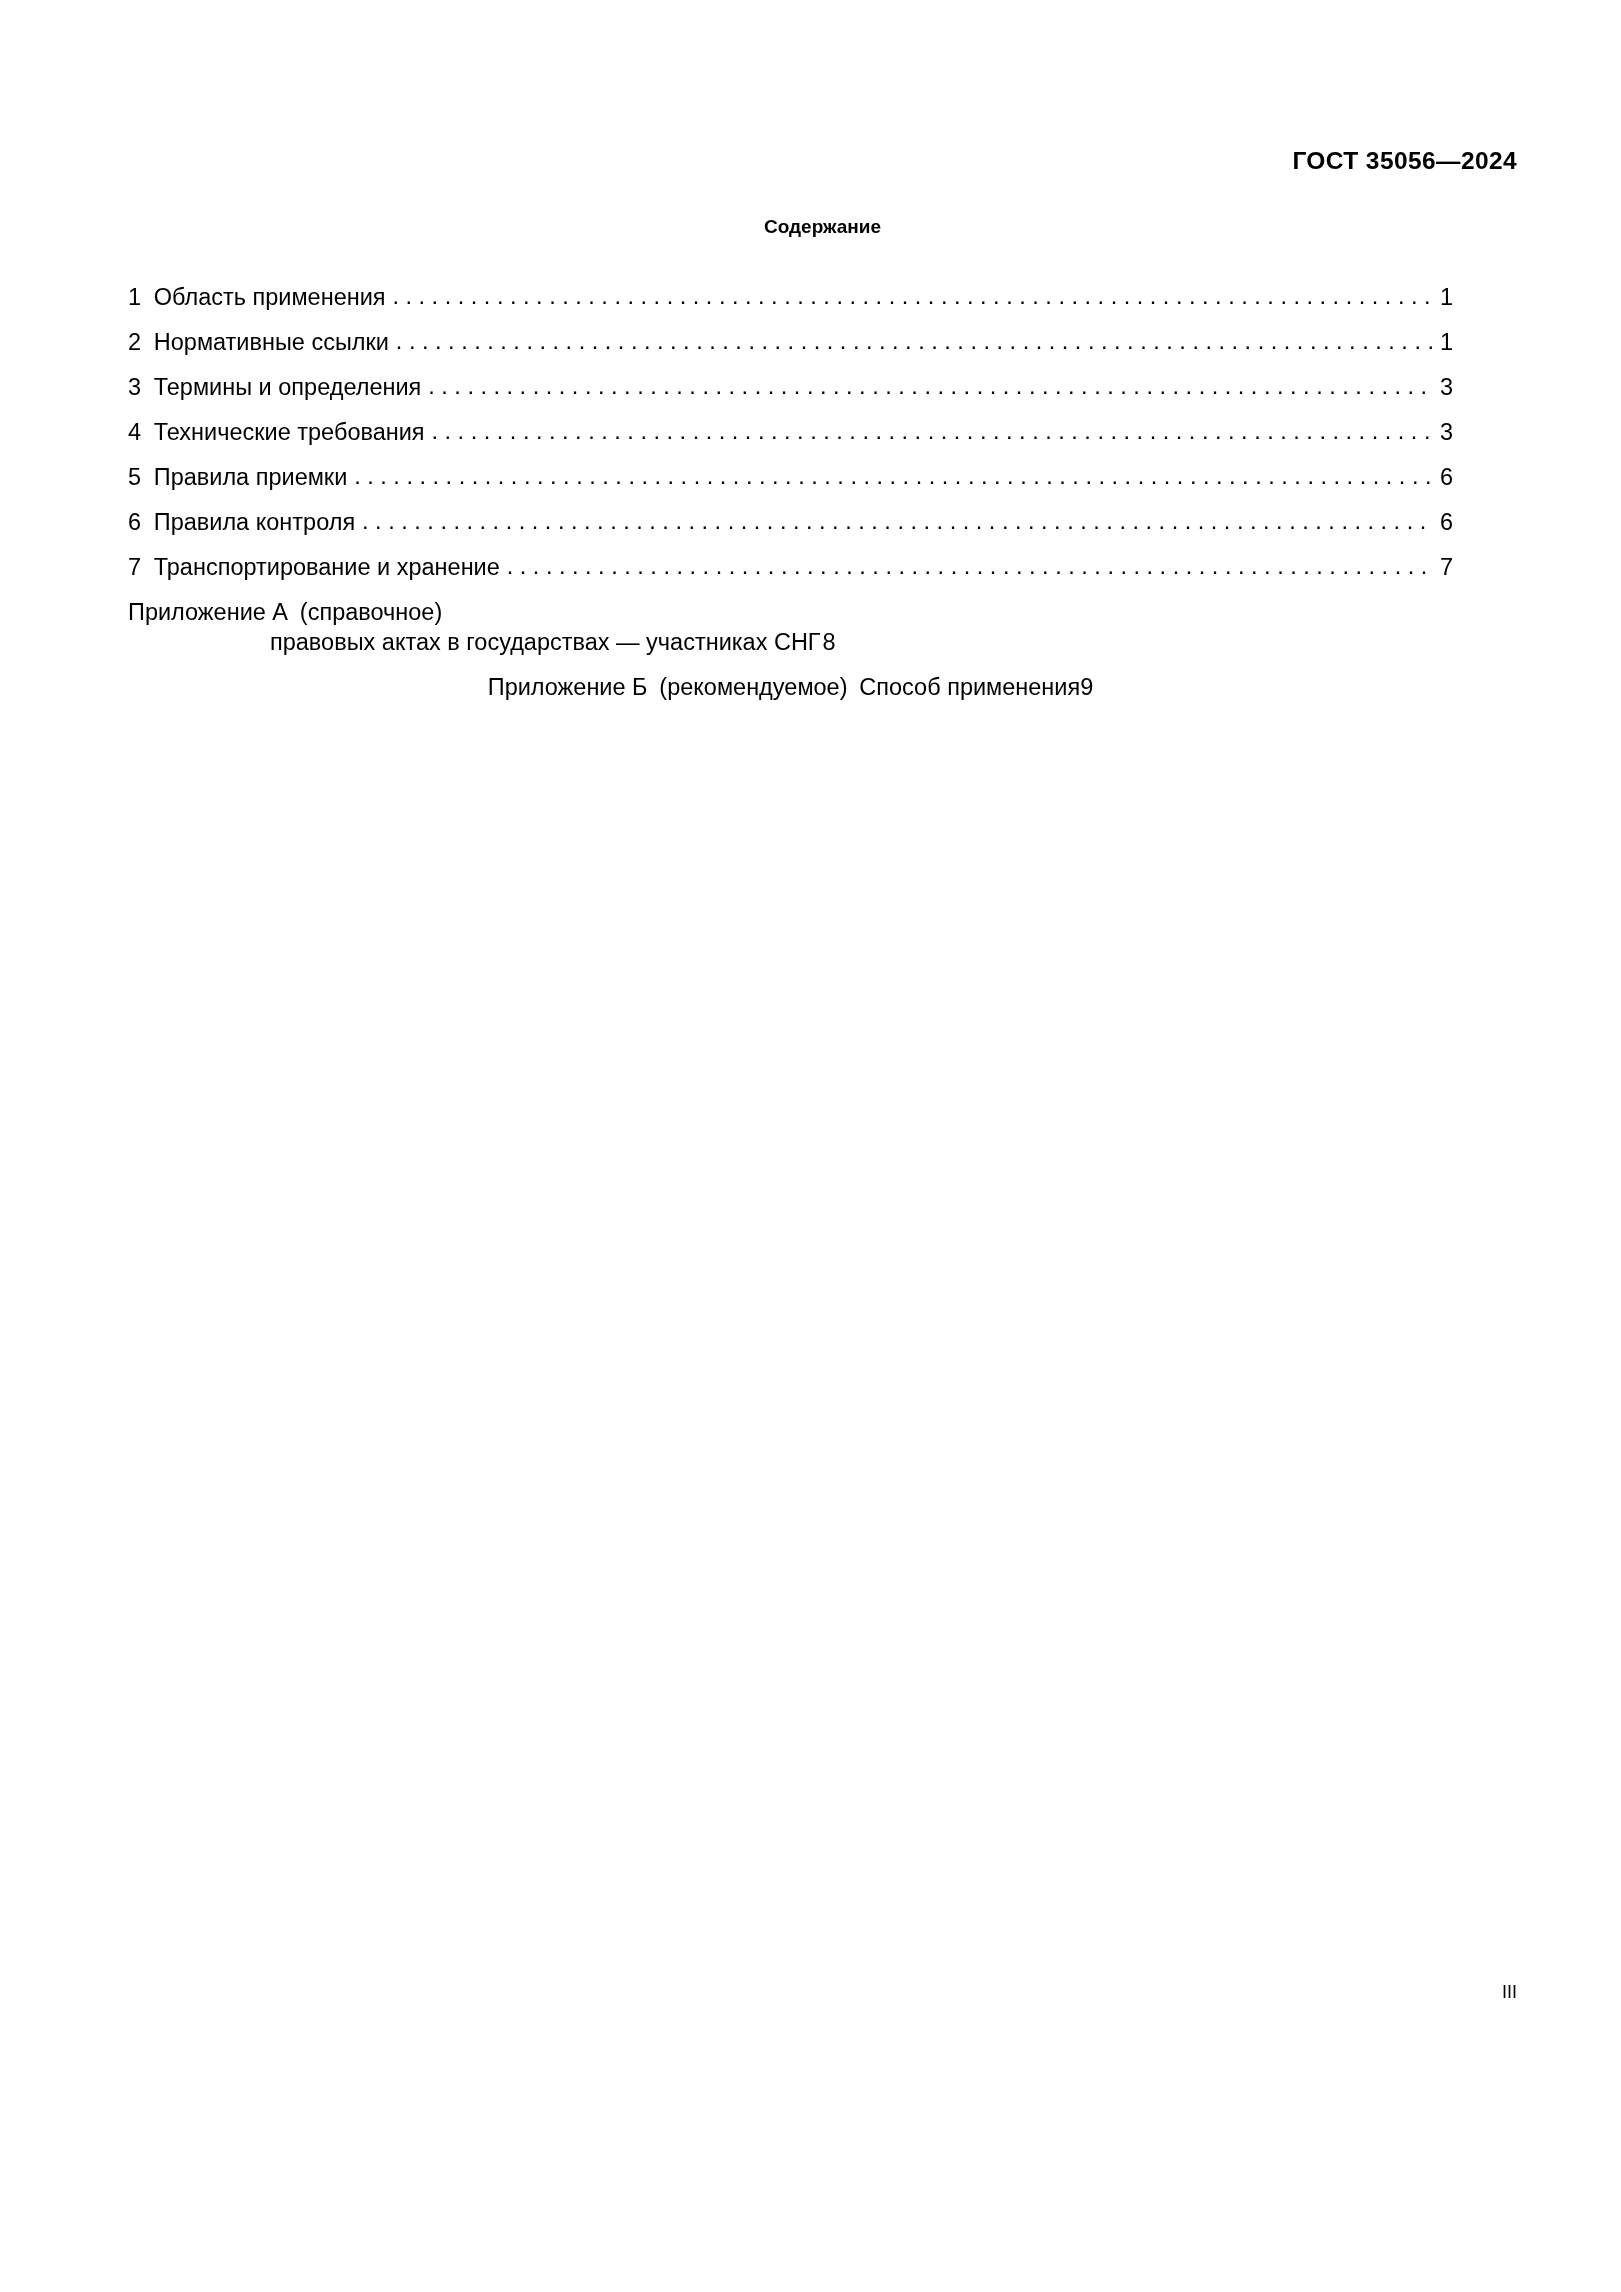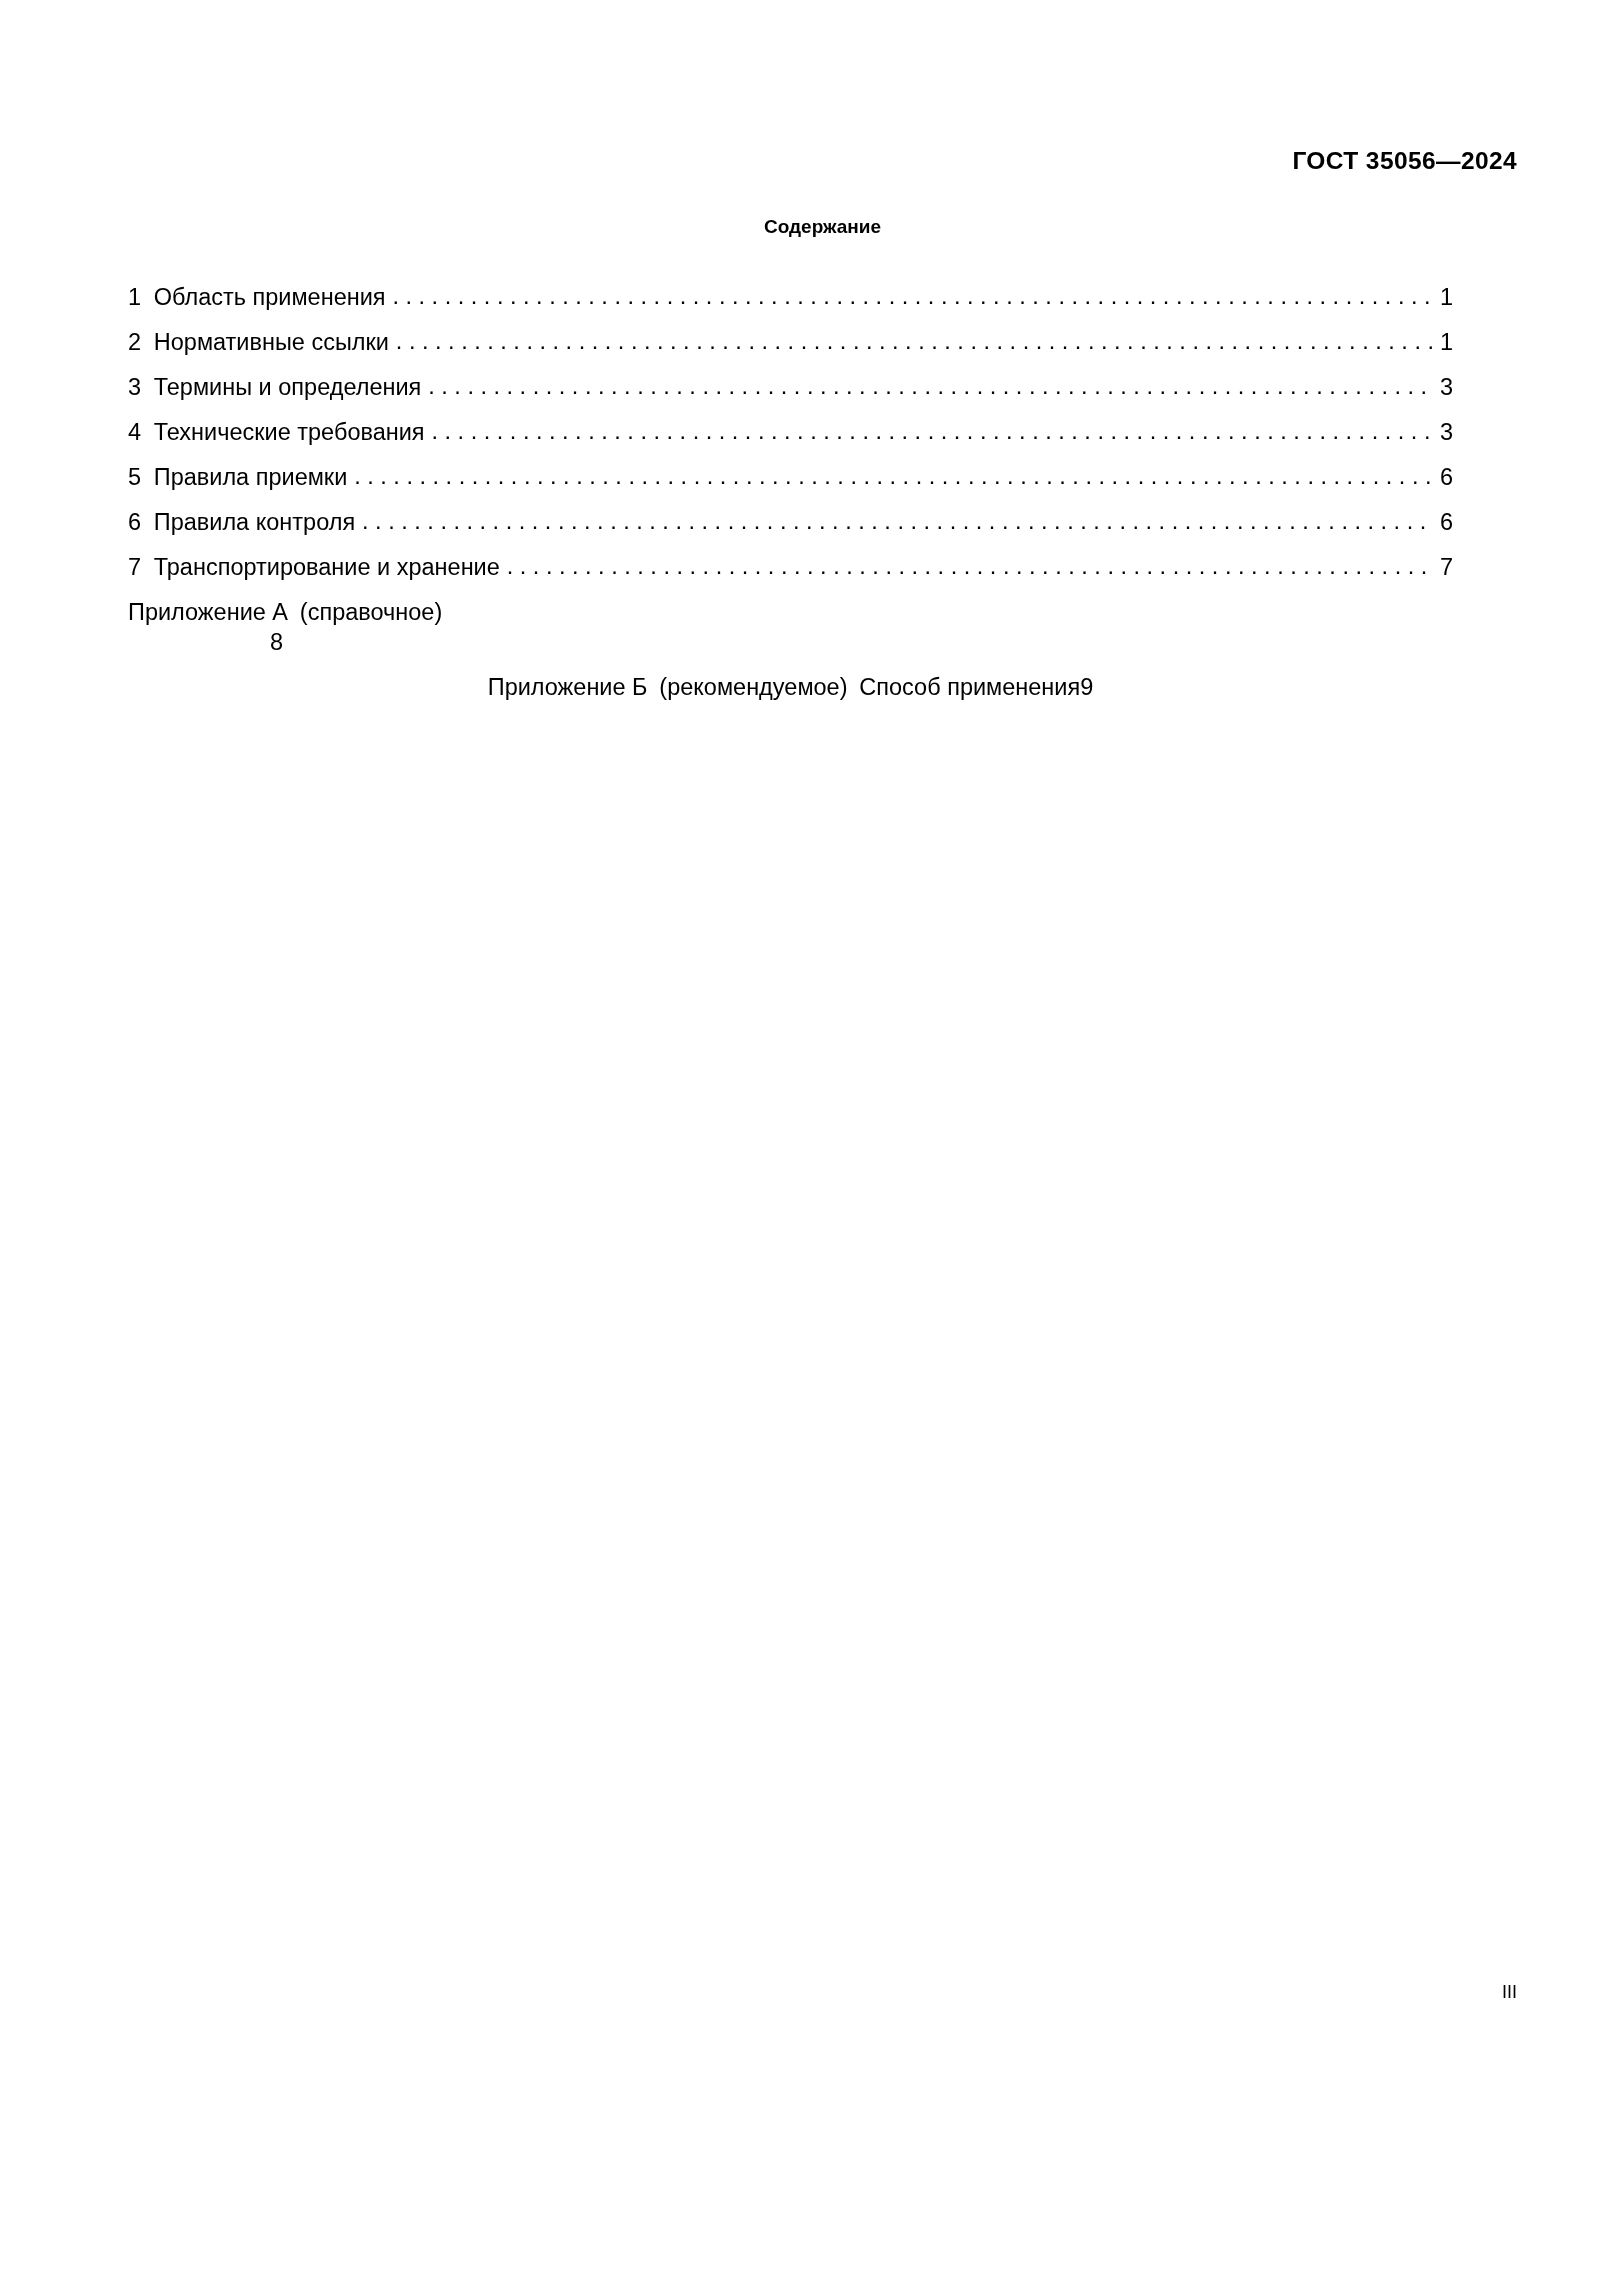--- a/index.html
+++ b/index.html
@@ -177,20 +177,21 @@
       <span class="leader"></span>
       <span class="page-no">7</span>
     </div>
 
     <div class="toc-appendix">
       <div class="first-line">
         <span class="app-label">Приложение  А</span>
         <span class="app-kind">(справочное)</span>
       </div>
       <div class="second-line">
+        <span class="cont">правовых актах в государствах — участниках СНГ</span>
         <span class="leader"></span>
         <span class="page-no">8</span>
       </div>
     </div>
 
     <div class="toc-appendix">
       <div class="first-line" style="align-items: flex-end; justify-content: center;">
         <span class="app-label">Приложение  Б</span>
         <span class="app-kind">(рекомендуемое)</span>
         <span class="cont">Способ применения</span>

